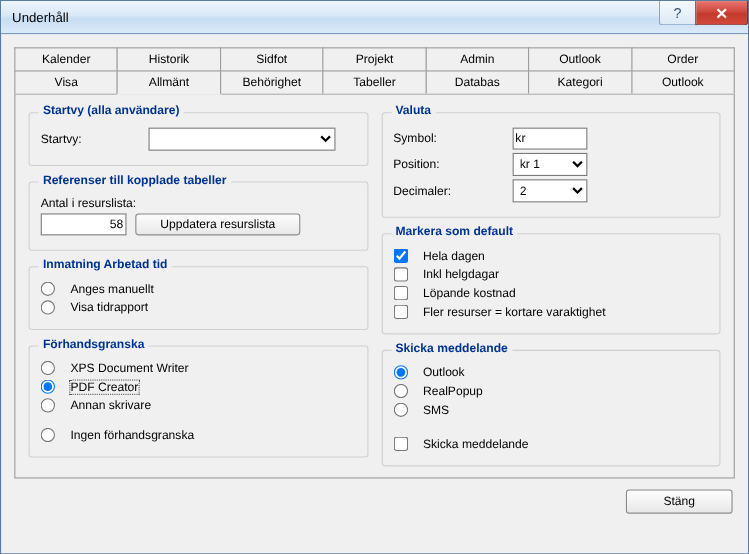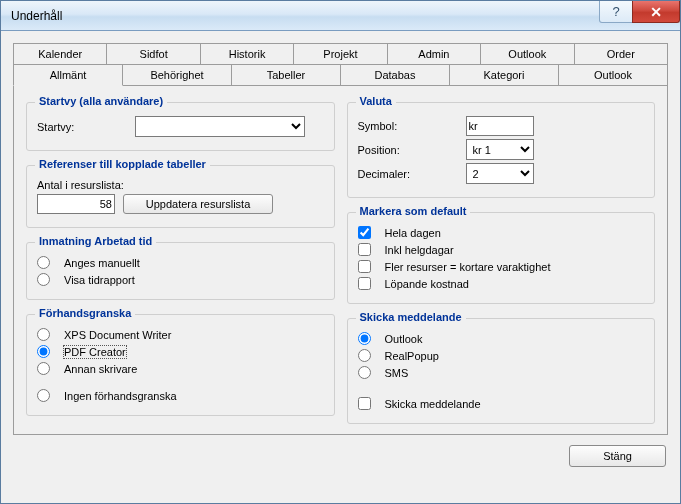--- a/index.html
+++ b/index.html
@@ -188,28 +188,29 @@
       <div class="winbtn help">?</div>
       <div class="winbtn close">✕</div>
     </div>
   </div>
 
   <div class="client">
 
     <div class="tabs">
       <div class="tabrow row1">
         <div class="tab">Kalender</div>
+        <div class="tab">Historik</div>
         <div class="tab">Sidfot</div>
-        <div class="tab">Historik</div>
         <div class="tab">Projekt</div>
         <div class="tab">Admin</div>
         <div class="tab">Outlook</div>
         <div class="tab">Order</div>
       </div>
       <div class="tabrow row2">
+        <div class="tab">Visa</div>
         <div class="tab active">Allmänt</div>
         <div class="tab">Behörighet</div>
         <div class="tab">Tabeller</div>
         <div class="tab">Databas</div>
         <div class="tab">Kategori</div>
         <div class="tab">Outlook</div>
       </div>
 
       <div class="tabpanel">
 
@@ -298,25 +299,25 @@
             <div class="checkbox">
                 <input type="checkbox" checked="" style="">
                 <span>Hela dagen</span>
               </div>
             <div class="checkbox">
                 <input type="checkbox" style="">
                 <span>Inkl helgdagar</span>
               </div>
             <div class="checkbox">
                 <input type="checkbox" style="">
+                <span>Löpande kostnad</span>
+              </div>
+            <div class="checkbox">
+                <input type="checkbox" style="">
                 <span>Fler resurser = kortare varaktighet</span>
-              </div>
-            <div class="checkbox">
-                <input type="checkbox" style="">
-                <span>Löpande kostnad</span>
               </div>
           </div>
 
           <div class="groupbox" style="flex:1;">
             <legend>Skicka meddelande</legend>
             <div class="radio">
                 <input type="radio" name="sk" checked="" style="">
                 <span>Outlook</span>
               </div>
             <div class="radio">

